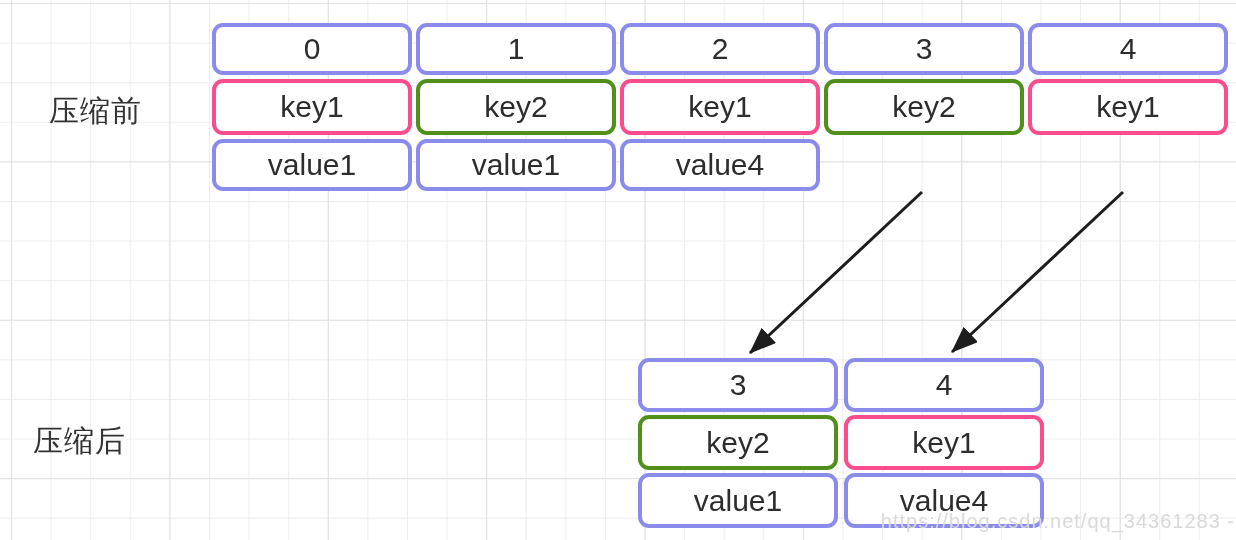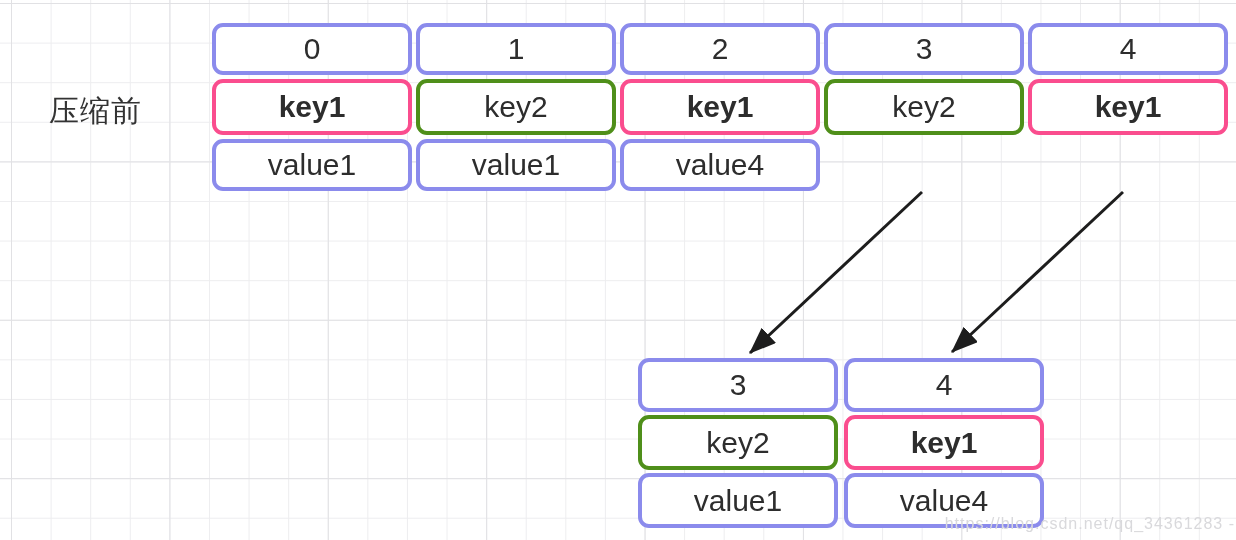--- a/index.html
+++ b/index.html
@@ -45,41 +45,42 @@
   .cell {
     flex: 0 0 200px; height: 100%;
     box-sizing: border-box;
     border: 4px solid #8b8bec;
     border-radius: 11px;
     background: #ffffff;
     display: flex; align-items: center; justify-content: center;
     font-size: 30px; color: #2d2d2d;
     font-weight: 400;
   }
-  .cell.key.pink  { border-color: #fa4d8e; font-weight: bold; }
+  .cell.key.pink  { border-color: #fa4d8e; }
   .cell.key.green { border-color: #4f8f1a; text-align: center; }
 
   .arrows {
     position: absolute; left: 0; top: 0;
     width: 1236px; height: 540px;
     pointer-events: none;
   }
   .watermark {
     position: absolute; right: 1px; bottom: 7px;
-    font-size: 16px; color: #d9d9dc;
+    font-size: 20px; color: #d9d9dc;
     letter-spacing: 1px; white-space: nowrap;
   }
 </style>
 </head>
 <body>
 
 <div class="canvas">
 
   <div class="side-label label-before">压缩前</div>
 
+  <div class="side-label label-after">压缩后</div>
 
   <div class="kv-table table-before">
     <div class="row r-index">
         <div class="cell index">0</div>
         <div class="cell index">1</div>
         <div class="cell index">2</div>
         <div class="cell index">3</div>
         <div class="cell index">4</div>
       </div>
     <div class="row r-key">

